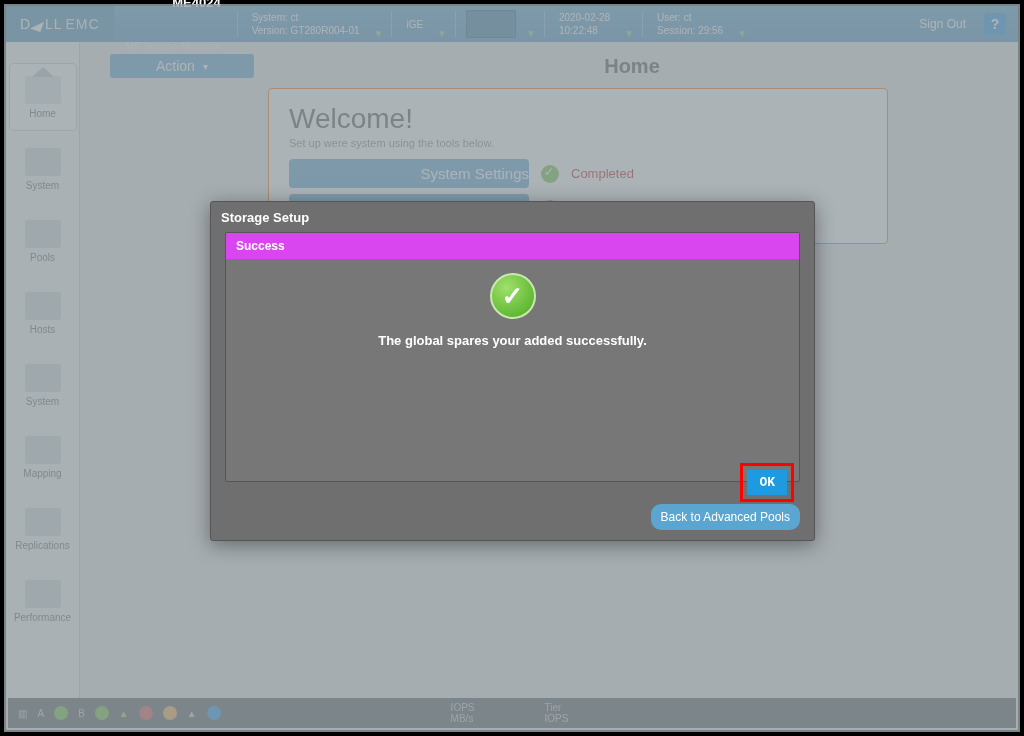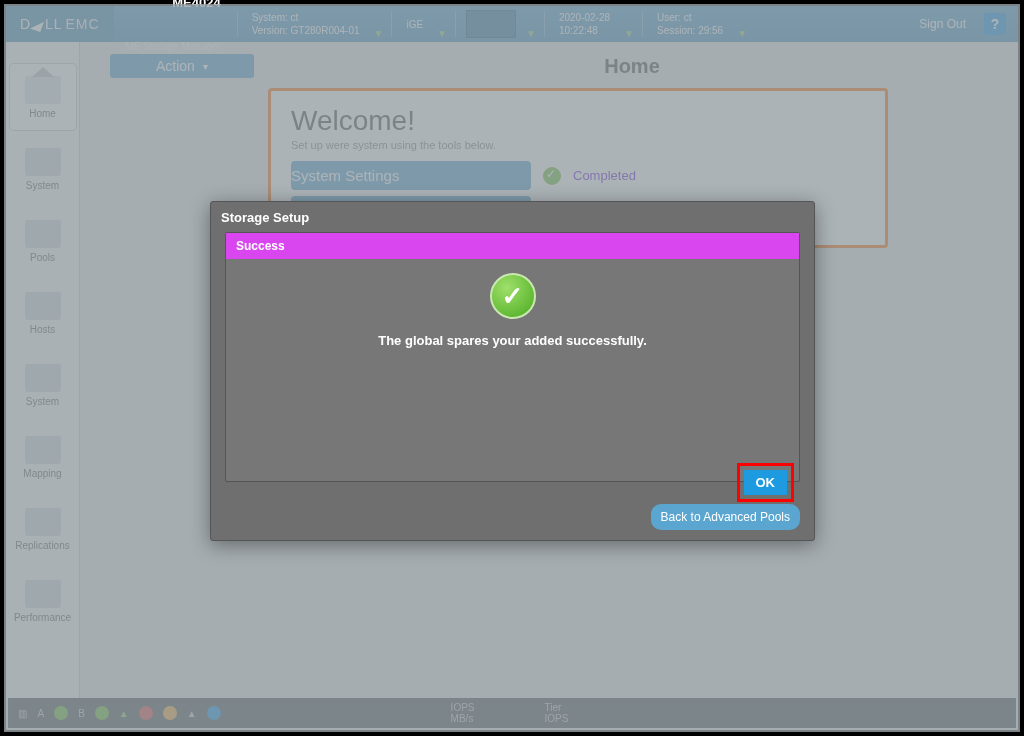--- a/index.html
+++ b/index.html
@@ -28,45 +28,45 @@
   .navicon { width: 36px; height: 28px; background: #d0d6da; border-radius:3px; position:relative; }
   .navicon.home { background: #dfe4e7; }
   .navicon.home::before { content:""; position:absolute; left:7px; top:-9px; border-left:11px solid transparent; border-right:11px solid transparent; border-bottom:10px solid #bcc4c8; }
 
   .content { flex:1; padding: 12px 18px; overflow:hidden; }
   .actionbar { display:flex; gap:10px; align-items:center;padding-left:12px; }
   .actionbtn { background:#5aa6d0; color:#fff; padding:4px 46px; font-size:14px; border-radius:3px; display:flex; align-items:center; }
   .actionbtn::after{ content:"▾"; margin-left:8px; font-size:10px;}
   .pageTitle { flex:1; text-align:center; font-size:20px; color:#555; font-weight:bold; }
 
-  .panel { background:#fff; border:3px solid #f97316; border-radius:4px; margin-top:10px; padding:14px 20px; width: 620px; margin-left: 170px; }
+  .panel { background:#fff; border:1px solid #f97316; border-radius:4px; margin-top:10px; padding:14px 20px; width: 620px; margin-left: 170px; }
   .welcome { font-size:28px; color:#555; }
   .welcomesub { font-size:11px; color:#888; margin-top:2px; margin-bottom:10px; }
   .setuprow { display:flex; align-items:center; gap:12px; margin:6px 0; }
-  .setupbtn { background:#5aa6d0; color:#fff; width:240px; text-align:left; padding:6px 0; font-size:15px; border-radius:4px; }
+  .setupbtn { background:#5aa6d0; color:#fff; width:240px; text-align:right; padding:6px 0; font-size:15px; border-radius:4px; }
   .chk { width:18px; height:18px; border-radius:50%; background:#6fbf3e; position:relative; }
   .chk::after{ content:"✓"; color:#fff; font-size:12px; position:absolute; left:3px; top:0; }
-  .comp { font-size:13px; color:#6d28d9; }
+  .comp { font-size:13px; color:#b91c1c; }
 
   
   .overlay { position:absolute; inset:4px; background: rgba(140,150,155,.72); }
 
   
   .dialog1 { position:absolute; left:210px; top:201px; width:605px; height:340px; background:#6f6f6f; border:1px solid #555; border-radius:3px; box-shadow: 0 4px 20px rgba(0,0,0,.4); }
   .dlg1title { color:#fff; font-size:13px; font-weight:bold; padding:8px 10px; }
   .dialog1 .footerbtn { position:absolute; right:14px; bottom:10px; background:#5aa6d0; color:#fff; font-size:12px; padding:6px 10px; border-radius:10px; }
 
   
   .dialog2 { position:absolute; left:14px; top:30px; right:14px; height:250px; background:#777; border:1px solid #555; border-radius:2px; }
   .dlg2title { background:#d946ef; color:#fff; font-size:12px; font-weight:bold; padding:6px 10px; }
   .dlg2body { display:flex; flex-direction:column; align-items:center; padding-top:14px; gap:14px; }
   .bigcheck { width:46px; height:46px; border-radius:50%; background: radial-gradient(circle at 35% 30%, #9fe06b, #4aaa1e); border:2px solid #c9e8b0; display:flex; align-items:center; justify-content:center; color:#fff; font-size:26px; font-weight:bold; }
   .succmsg { color:#fff; font-size:13px; font-weight:bold; }
   .okwrap { position:absolute; right:20px; bottom:38px; border:3px solid #ff0000; padding:4px; }
-  .okbtn { background:#1e9be0; color:#fff; font-size:13px; padding:5px 12px; font-weight:bold; }
+  .okbtn { background:#1e9be0; color:#fff; font-size:13px; padding:5px 12px; font-weight:bold;font-family:Liberation Mono, monospace; }
 
   
   .statusbar { position:absolute; left:2px; right:2px; bottom:2px; height:30px; background:#555b5f; display:flex; align-items:center; gap:10px; padding:0 10px; color:#ccc; font-size:10px; }
   .sbicon { width:14px; height:14px; border-radius:50%; }
   .sb1{ background:#6fbf3e;} .sb2{ background:#d9534f;} .sb3{ background:#f0ad4e;} .sb4{ background:#2196e6;}
   .sbtxt { font-size:10px; }
   .sbblock { margin-left: 220px; line-height:1.1; }
 </style>
 </head>
 <body>

